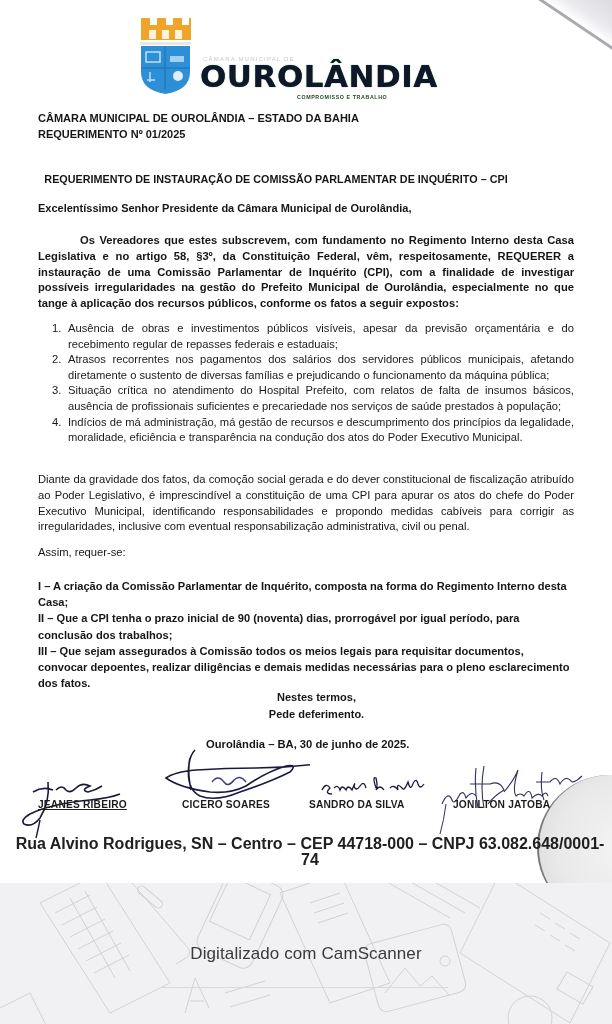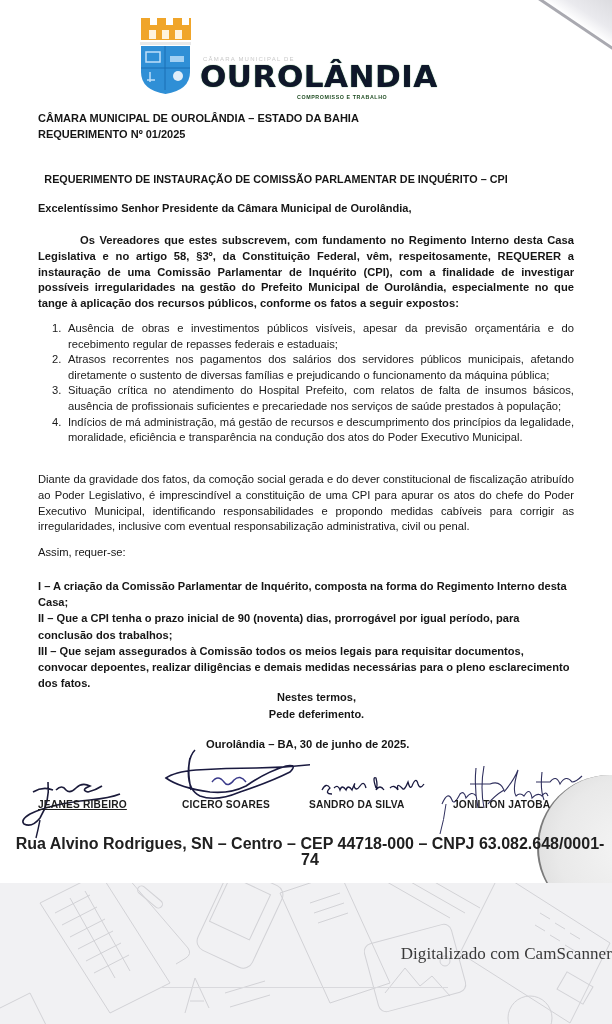--- a/index.html
+++ b/index.html
@@ -46,21 +46,21 @@
     .place-date { left: 206px; top: 737px; font-weight: bold; font-size: 11.2px; }
 
     .sig-name { position: absolute; font-weight: bold; font-size: 10.2px; color: #1c1c1c; letter-spacing: 0.2px; }
     .sig { position: absolute; }
 
     .footer-addr { left: 0; width: 612px; top: 836px; text-align: center; font-size: 16px; font-weight: bold; color: #202020; padding-left: 8px; }
 
     
     .band { position: absolute; left: 0; top: 883px; width: 612px; height: 141px; background: #f1f1f3; overflow: hidden; }
     .band svg.pattern { position: absolute; left: 0; top: 0; }
-    .cam-text { position: absolute; left: 0; width: 612px; top: 944px; text-align: right; font-size: 17px; color: #3a3a3a; letter-spacing: 0.1px; font-family: Liberation Serif, serif; }
+    .cam-text { position: absolute; left: 0; width: 612px; top: 944px; text-align: center; font-size: 17px; color: #3a3a3a; letter-spacing: 0.1px; font-family: Liberation Sans, sans-serif; }
     .cam-underline { position: absolute; left: 162px; width: 286px; top: 987px; height: 1px; background: #d9d9dd; }
   </style>
 </head>
 <body>
 
 <div class="page">
   <div class="corner-shadow"></div>
   <div class="coin"></div>
 
   <div class="logo">

